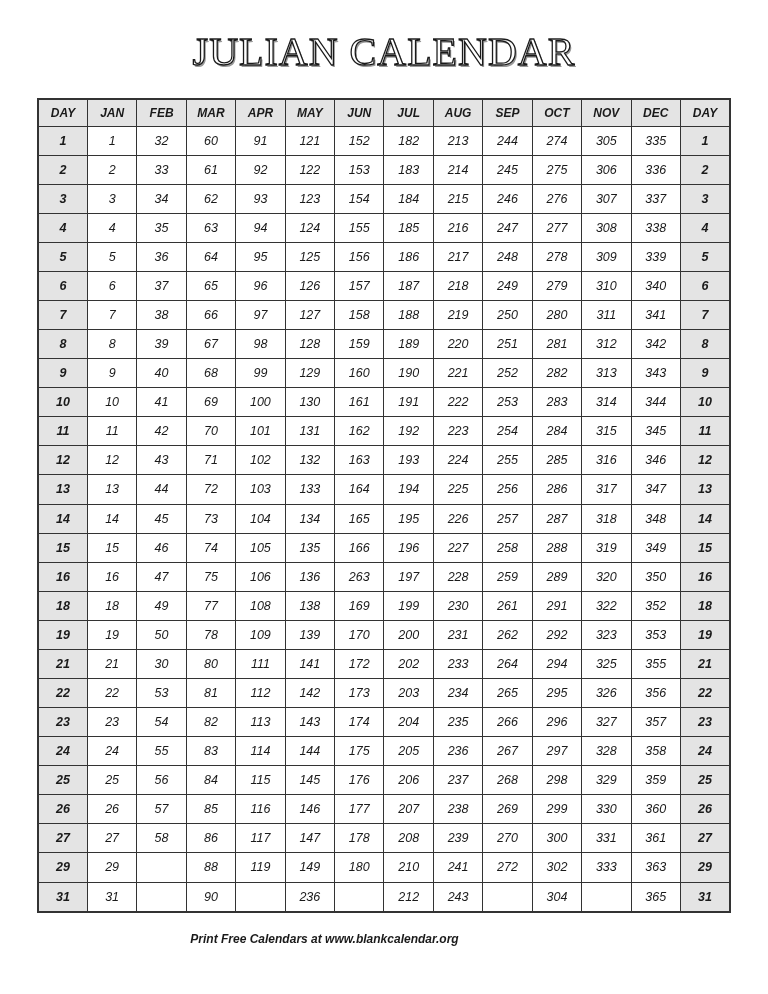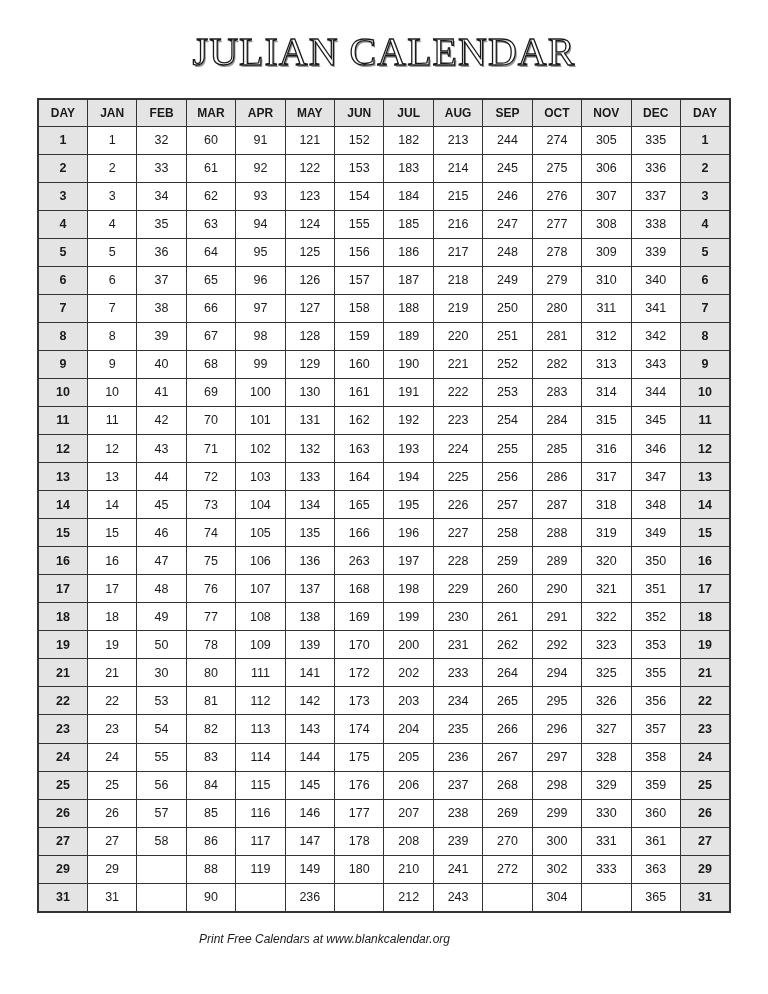--- a/index.html
+++ b/index.html
@@ -1,22 +1,22 @@
 <!DOCTYPE html>
 <html><head>
 <meta charset="utf-8">
 <style>
   html,body{margin:0;padding:0;background:#ffffff;}
   body{width:768px;height:994px;position:relative;overflow:hidden;font-family:"Liberation Sans","DejaVu Sans",sans-serif;}
   .title{position:absolute;left:0;top:28px;width:768px;text-align:center;font-family:"Liberation Serif","DejaVu Serif",serif;font-size:40px;letter-spacing:1px;color:#fff;-webkit-text-stroke:1.3px #1a1a1a;text-shadow:1.5px 1.5px 0 #9a9a9a;}
-  table.cal{position:absolute;left:37px;top:98px;width:694px;height:815px;border-collapse:collapse;table-layout:fixed;border:2px solid #333;}
+  table.cal{position:absolute;left:37px;top:98px;width:694px;height:815px;border-collapse:collapse;table-layout:fixed;border:2px solid #333;font-style:italic;}
   table.cal th, table.cal td{border:1.5px solid #333;text-align:center;vertical-align:middle;font-size:12.5px;color:#1a1a1a;padding:0;height:25.5px;}
   table.cal th{background:#e4e4e4;font-weight:bold;font-size:12px;}
   table.cal td.day{background:#e4e4e4;font-weight:bold;}
-  .footer{position:absolute;left:0;top:932px;width:649px;text-align:center;font-size:12px;font-style:italic;font-weight:normal;color:#1a1a1a;}
+  .footer{position:absolute;left:0;top:932px;width:649px;text-align:center;font-size:12px;font-style:italic;font-weight:bold;color:#1a1a1a;}
 </style>
 </head>
 <body>
 
 <div class="title">JULIAN CALENDAR</div>
 
 <table class="cal">
   <thead>
       <tr id="hdr">
         <th>DAY</th>
@@ -286,36 +286,20 @@
         <td>263</td>
         <td>197</td>
         <td>228</td>
         <td>259</td>
         <td>289</td>
         <td>320</td>
         <td>350</td>
         <td class="day">16</td>
       </tr>
       <tr>
-        <td class="day">17</td>
-        <td>17</td>
-        <td>48</td>
-        <td>76</td>
-        <td>107</td>
-        <td>137</td>
-        <td>168</td>
-        <td>198</td>
-        <td>229</td>
-        <td>260</td>
-        <td>290</td>
-        <td>321</td>
-        <td>351</td>
-        <td class="day">17</td>
-      </tr>
-      <tr>
         <td class="day">18</td>
         <td>18</td>
         <td>49</td>
         <td>77</td>
         <td>108</td>
         <td>138</td>
         <td>169</td>
         <td>199</td>
         <td>230</td>
         <td>261</td>

